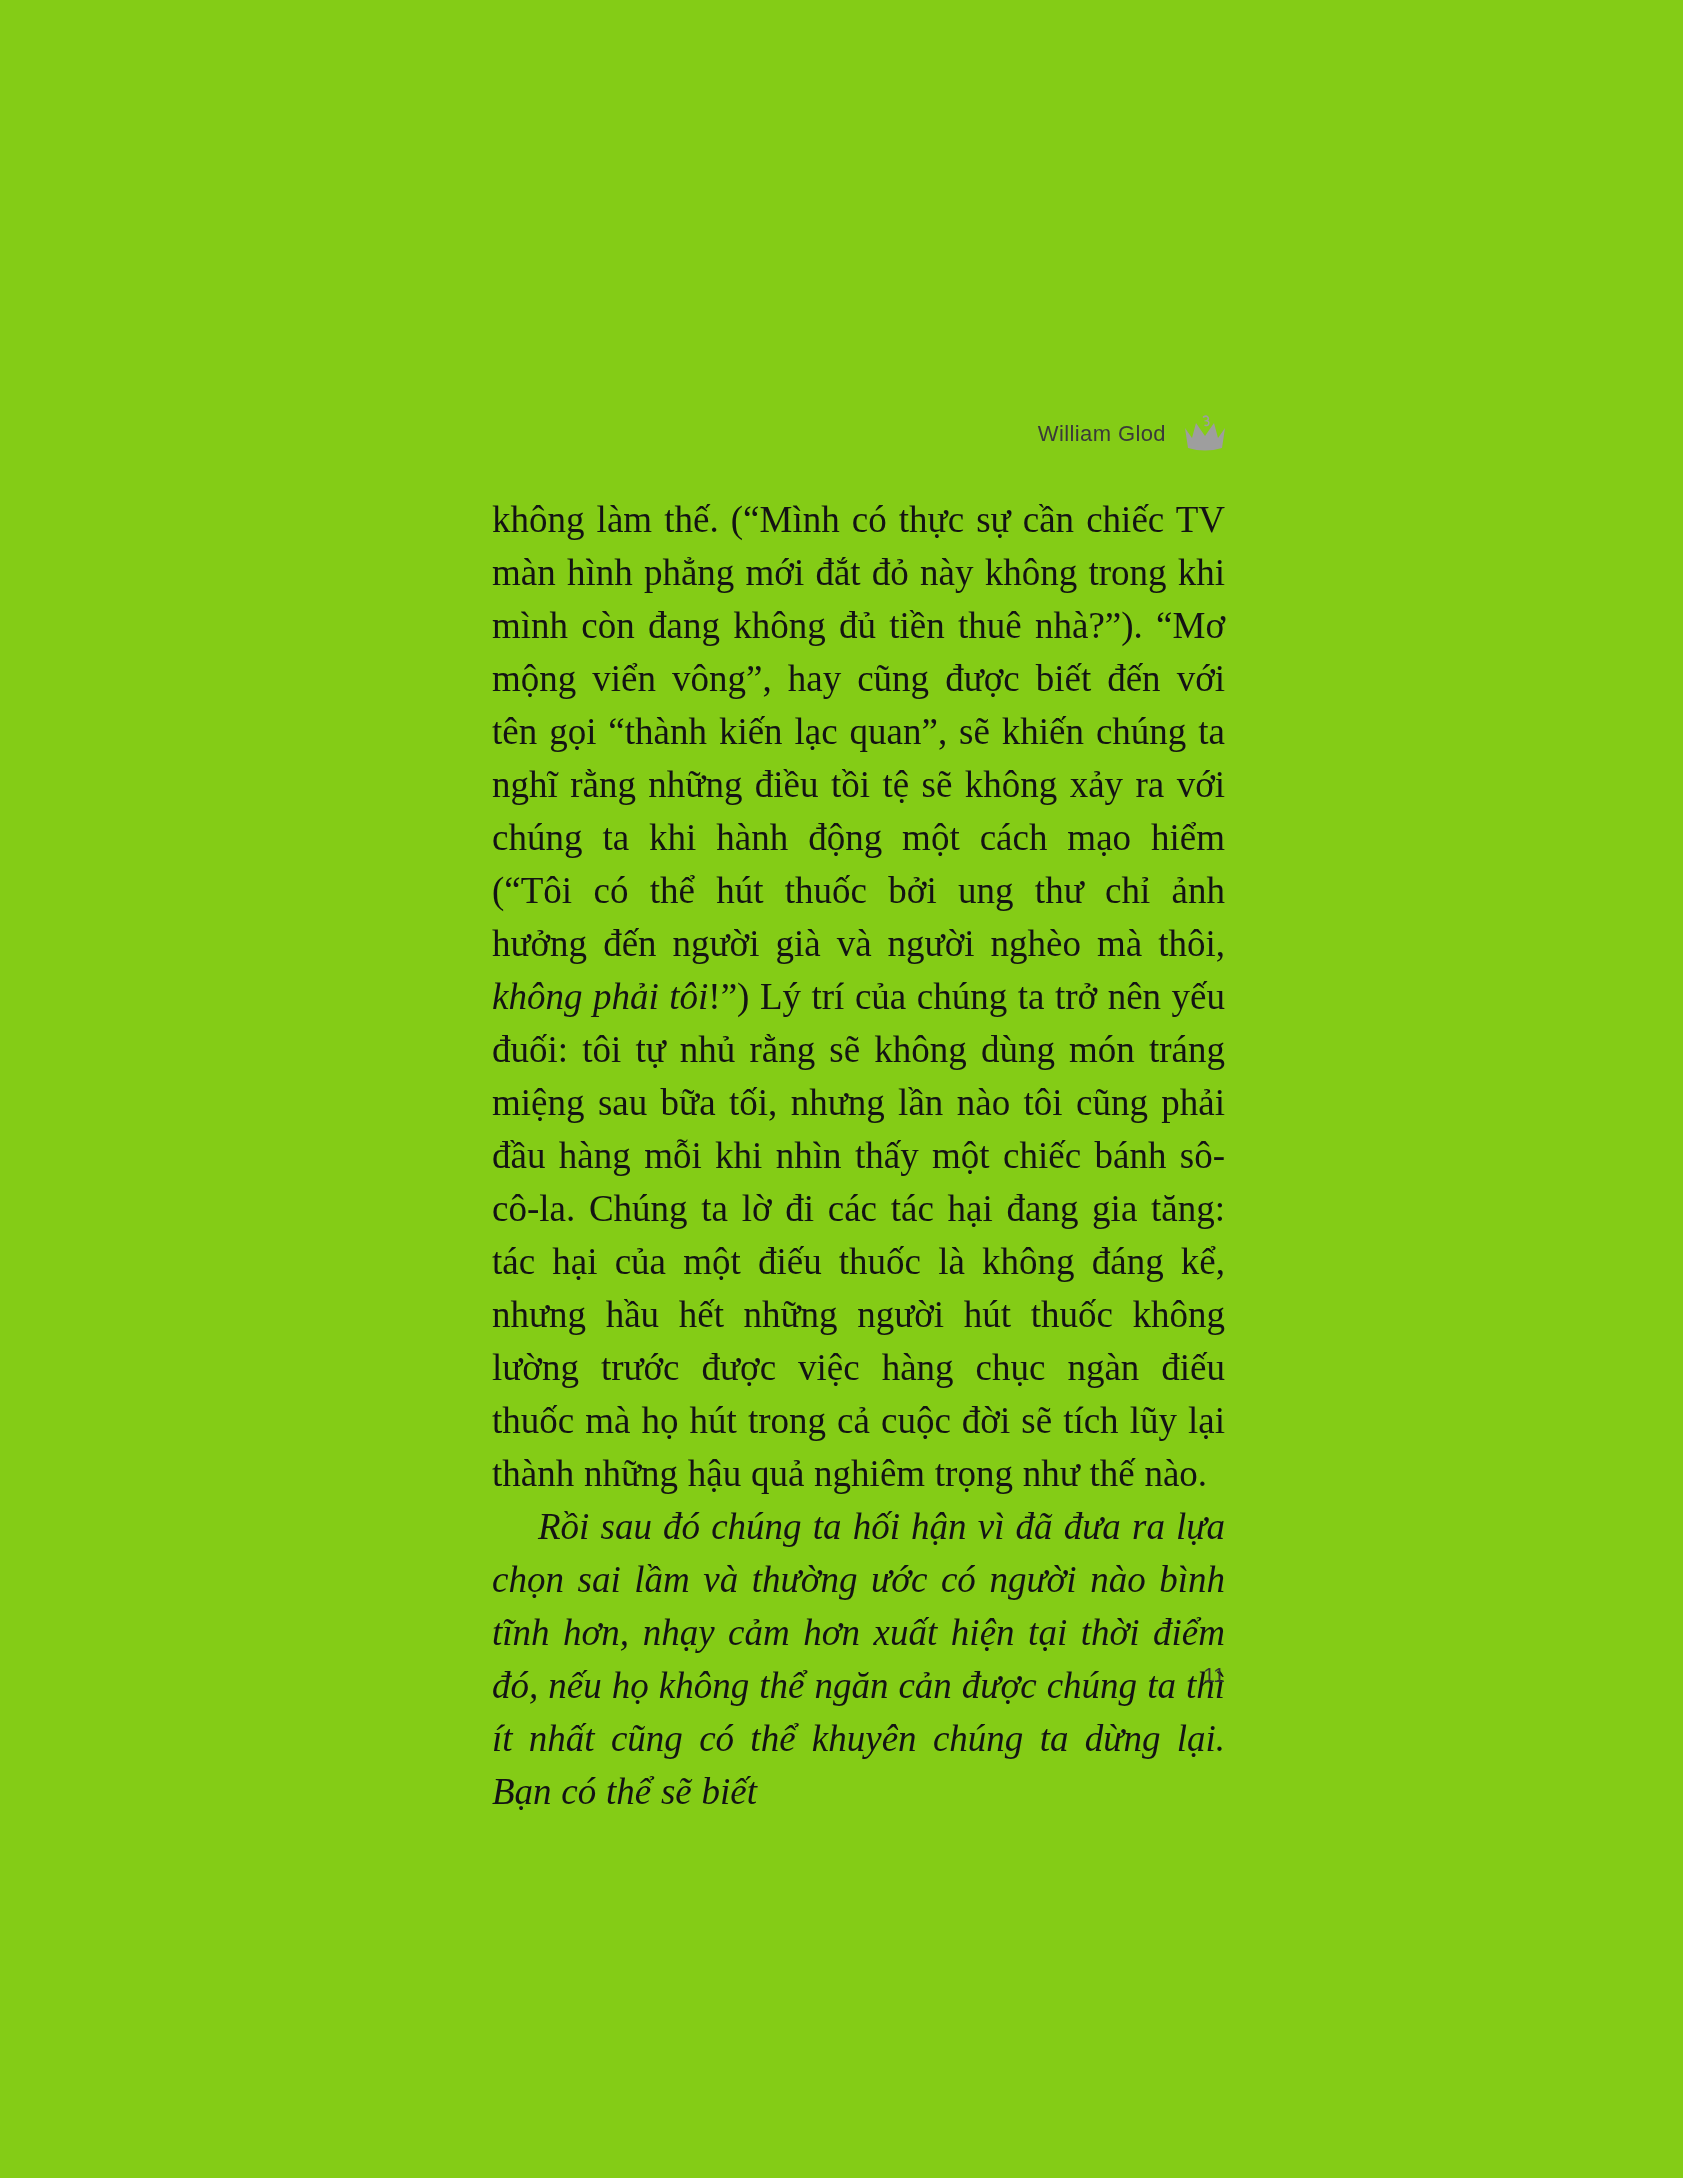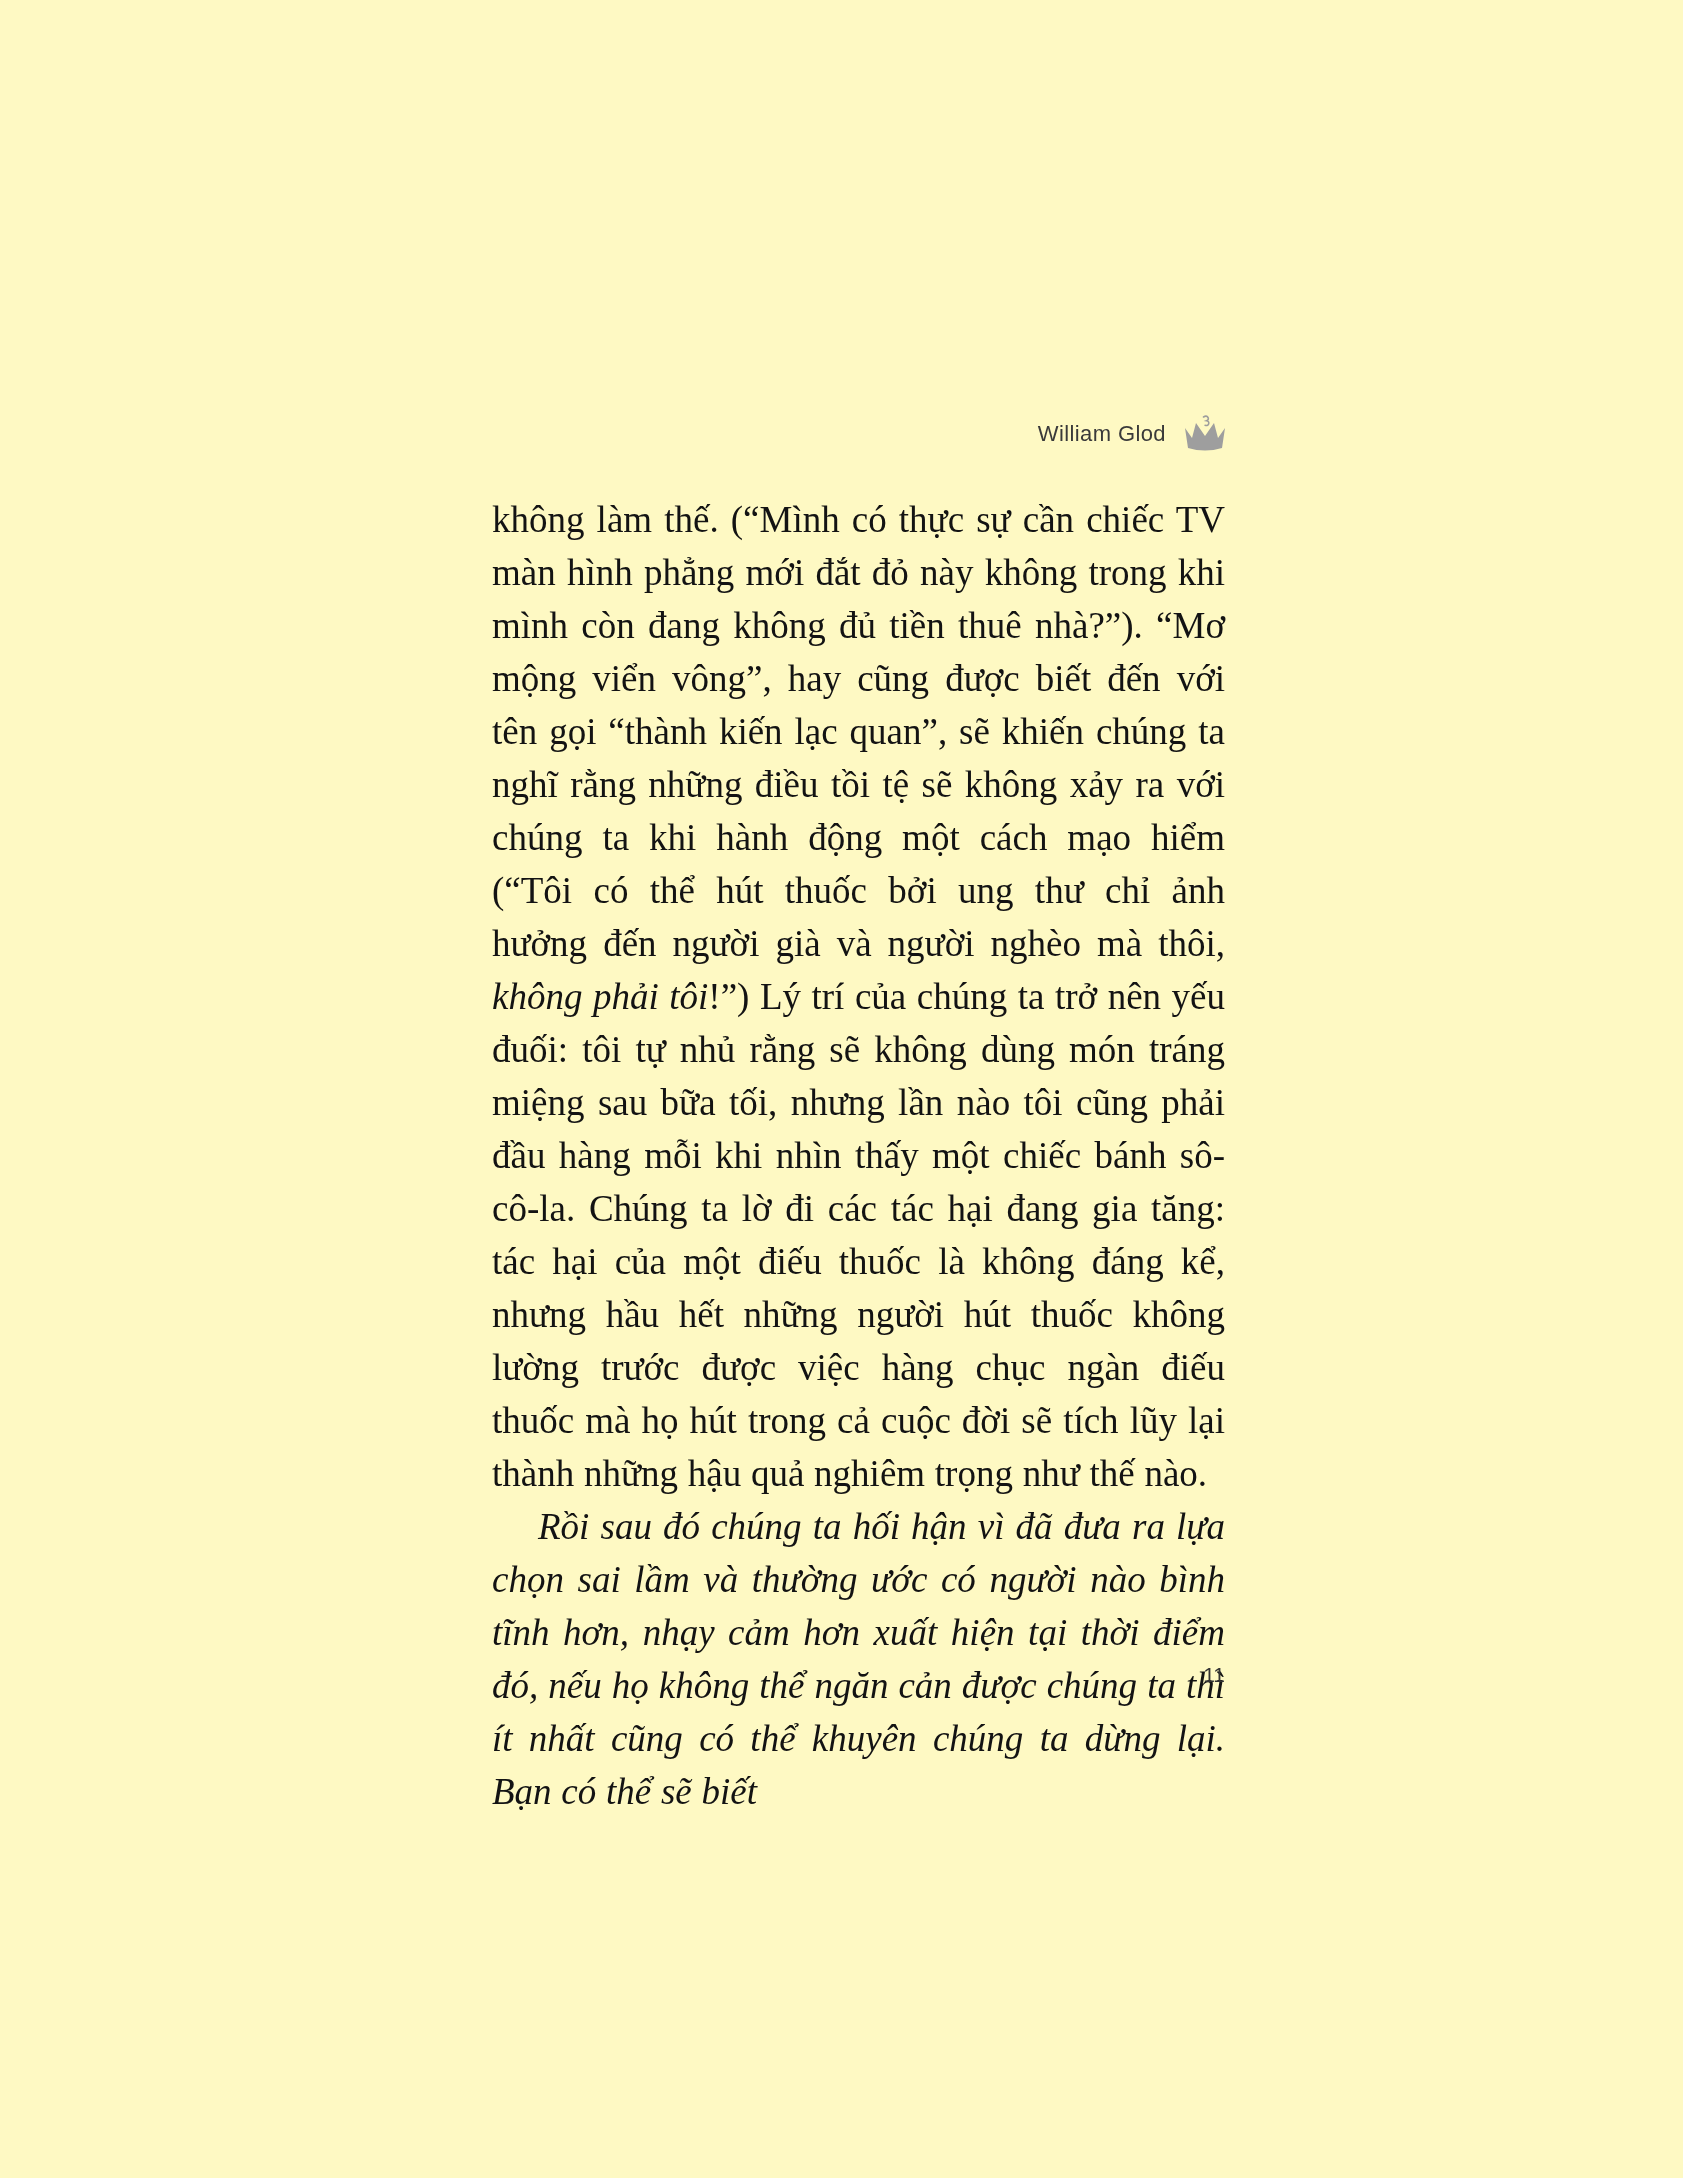--- a/index.html
+++ b/index.html
@@ -4,21 +4,21 @@
 <style>
   html, body {
     margin: 0;
     padding: 0;
     background: #ffffff;
   }
   .page {
     position: relative;
     width: 1683px;
     height: 2178px;
-    background: #fef9c3;
+    background: #84cc16;
     font-family: "Liberation Serif", serif;
     overflow: hidden;
   }
 
   
   .running-head {
     position: absolute;
     top: 414px;
     left: 0;
     width: 1228px;

